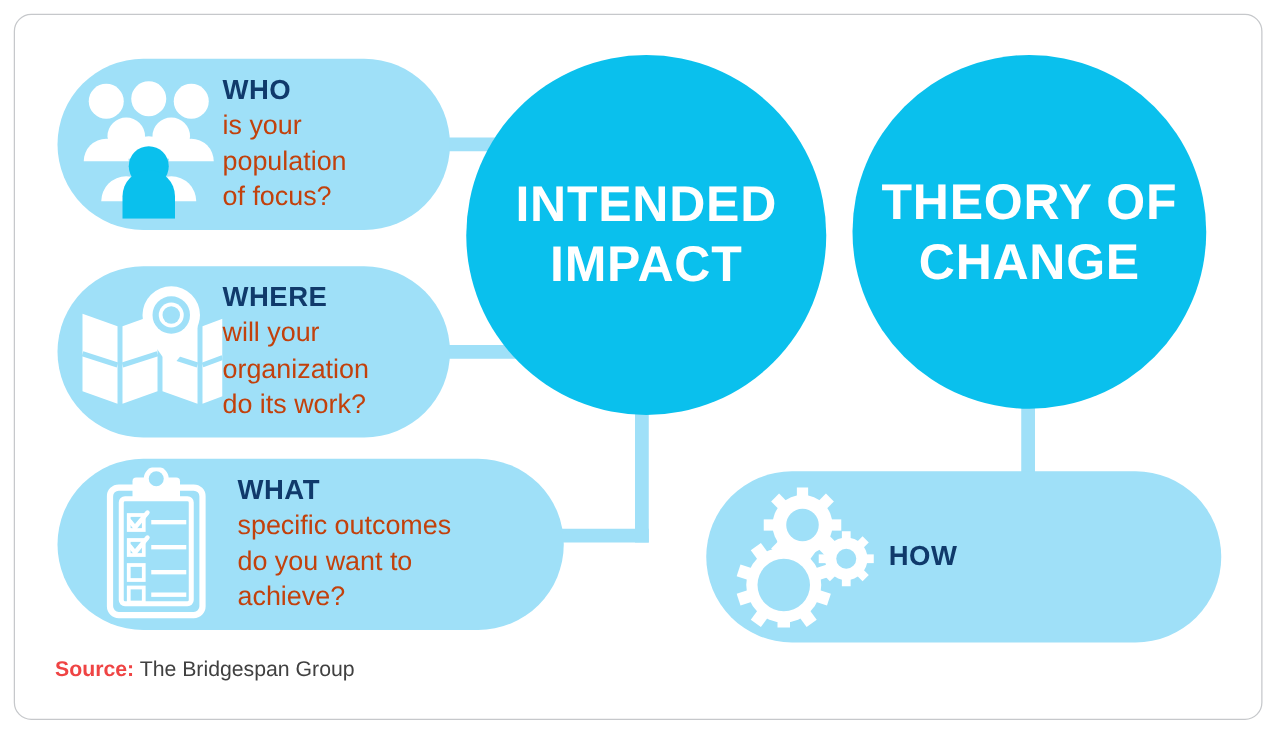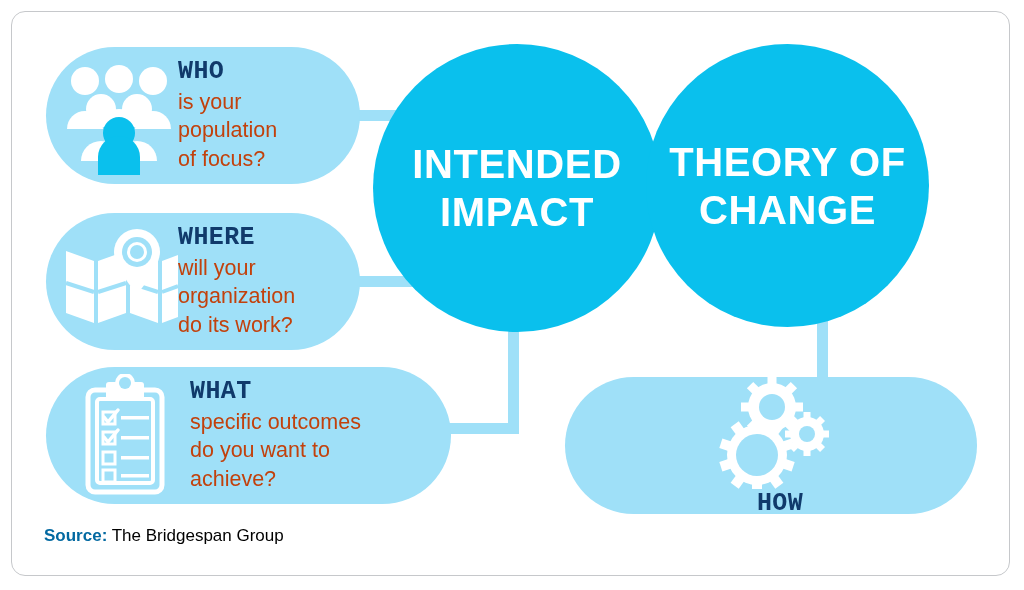--- a/index.html
+++ b/index.html
@@ -56,25 +56,24 @@
     justify-content: center;
   }
   .card-text {
     flex: 1 1 auto;
     display: block;
   }
   .card-title {
     display: block;
     color: #103a6b;
     font-weight: bold;
-    font-size: 25px;
+    font-size: 22px;
     letter-spacing: 0.4px;
     line-height: 1.18;
     margin-bottom: 1px;
-    font-family: Liberation Mono, monospace;
   }
   .card-body {
     display: block;
     color: #c2410c;
     font-size: 21.5px;
     line-height: 1.33;
     white-space: pre-line;
   }
 
   
@@ -98,22 +97,22 @@
 
   
   .source {
     position: absolute;
     left: 44px;
     top: 526px;
     font-size: 17px;
     color: #4a4a4a;
     white-space: nowrap;
   }
-  .source span.src-label { font-weight: bold; color: #0369a1; }
-  .source span.src-value { font-weight: normal; color: #000000; }
+  .source span.src-label { font-weight: bold; color: #ef4444; }
+  .source span.src-value { font-weight: normal; color: #404040; }
 </style>
 </head>
 <body>
 
 <div id="canvas">
 
   <div class="frame"></div>
 
   <div class="conn" style="left:330px; top:110px; width:90px; height:11px;"></div>
 
@@ -218,21 +217,21 @@
       </svg>
     </div>
     <div class="card-text">
       <span class="card-title">WHERE</span>
       <span class="card-body">will your
 organization
 do its work?</span>
     </div>
   </div>
 
-  <div class="card" style="left:565px; top:377px; width:412px; height:137px; padding:0 16px 0 24px;flex-direction:column;">
+  <div class="card" style="left:565px; top:377px; width:412px; height:137px; padding:0 16px 0 24px;">
     <div class="card-icon" style="width:112px; height:112px;">
       <svg viewBox="0 0 112 112" width="112" height="112" aria-hidden="true">
         <g fill="#ffffff">
 
           <g transform="translate(53,30)">
             <g id="g-med">
               <circle cx="0" cy="0" r="24"></circle>
               <g>
                 <rect x="-4.5" y="-31" width="9" height="10"></rect>
                 <rect x="-4.5" y="-31" width="9" height="10" transform="rotate(45)"></rect>
@@ -287,21 +286,21 @@
     <div class="card-text" style="margin-left:10px;">
       <span class="card-title">HOW</span>
     </div>
   </div>
 
   <div class="circle" style="left:373px; top:44px; width:288px; height:288px;">
     <span class="circle-label">INTENDED
 IMPACT</span>
   </div>
 
-  <div class="circle" style="left:646px; top:44px; width:283px; height:283px;">
+  <div class="circle" style="left:682px; top:44px; width:283px; height:283px;">
     <span class="circle-label">THEORY OF
 CHANGE</span>
   </div>
 
   <div class="source">
     <span class="src-label">Source:</span><span> </span><span class="src-value">The Bridgespan Group</span>
   </div>
 
 </div>
 

